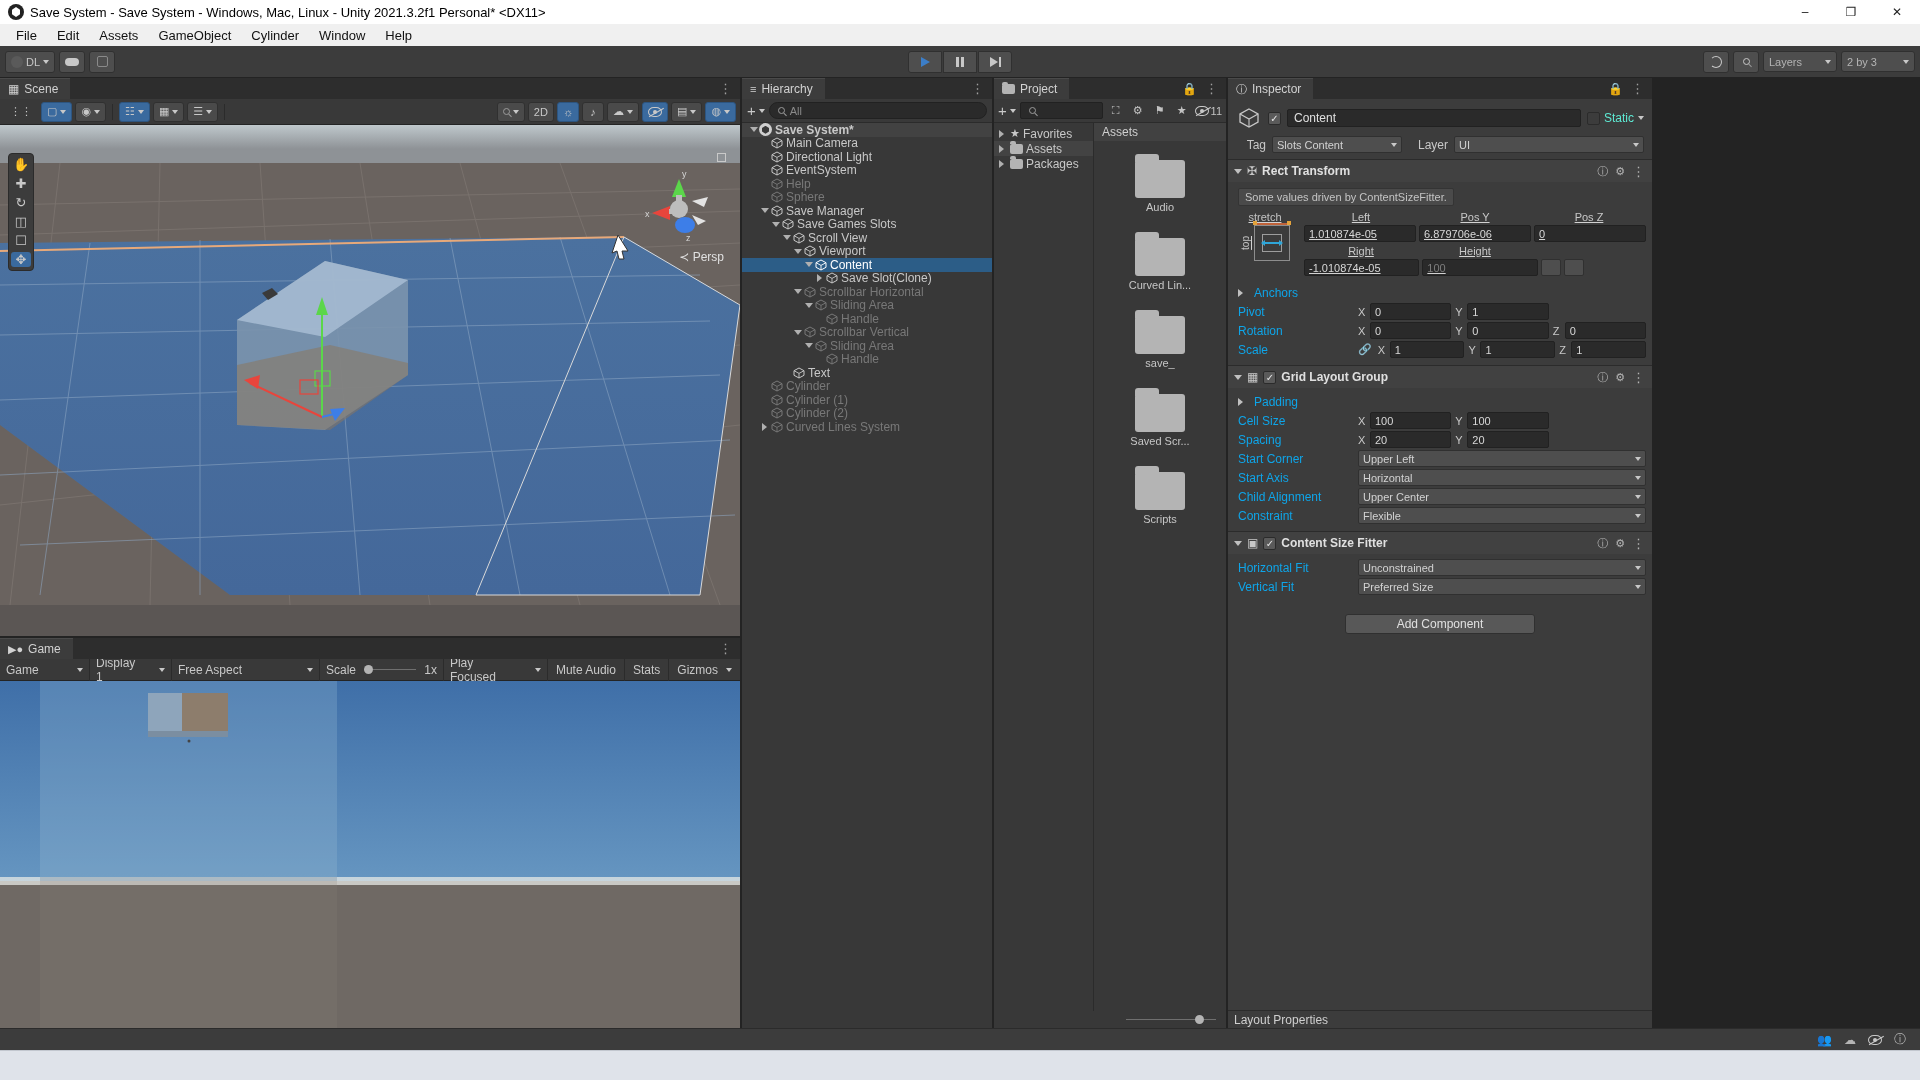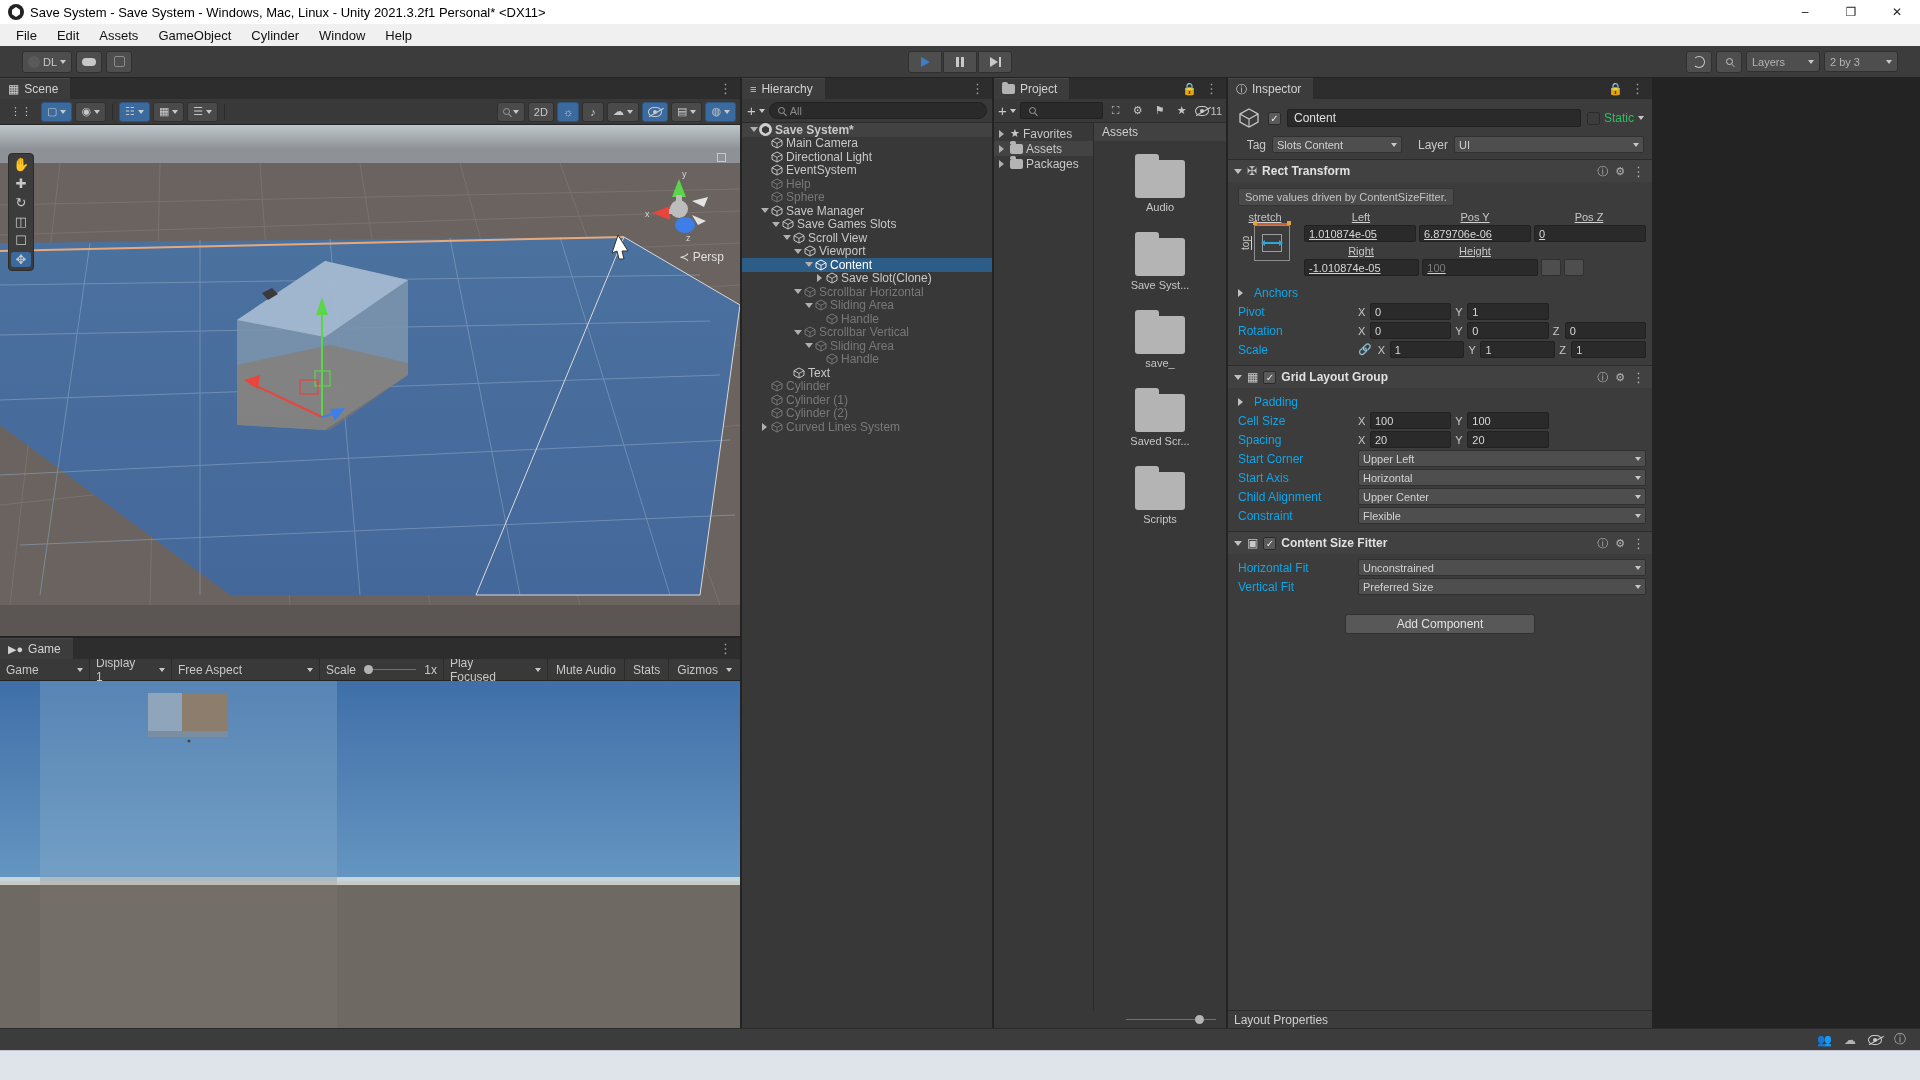--- a/index.html
+++ b/index.html
@@ -32,21 +32,21 @@
           font-size:12px; color:#222; }
 
   
   .menubar { height:22px; background:#f0f0f0; color:#111; display:flex; align-items:center;
              padding-left:6px; font-size:13px; flex:0 0 22px; }
   .menubar .mi { padding:2px 10px; }
 
   
   .utoolbar {
     height:32px; background:#3c3c3c; border-bottom:1px solid #232323;
-    display:flex; align-items:center; padding:0 22px; gap:4px; flex:0 0 32px;
+    display:flex; align-items:center; padding:0 5px; gap:4px; flex:0 0 32px;
     position:relative;
   }
   .tbtn {
     height:22px; min-width:26px; background:#4e4e4e; border:1px solid #303030; border-radius:3px;
     display:flex; align-items:center; justify-content:center; gap:3px; color:#c8c8c8;
     font-size:11px; padding:0 5px;
   }
   .caret { width:0;height:0;border-left:3.5px solid transparent;border-right:3.5px solid transparent;border-top:4px solid #c8c8c8; }
   .center-play { position:absolute; left:50%; transform:translateX(-50%); display:flex; gap:1px; }
   .pbtn { width:34px;height:22px;background:#4e4e4e;border:1px solid #303030;
@@ -153,21 +153,21 @@
 
   
   .inspector{width:424px;flex:0 0 424px;}
   .insp-body{flex:1 1 auto;overflow:hidden;background:#3c3c3c;}
   .insp-head{display:flex;align-items:center;gap:6px;padding:6px 8px 4px 8px;background:#3c3c3c;}
   .gobox{width:26px;height:26px;display:flex;align-items:center;justify-content:center;flex:0 0 26px;}
   .chk{width:13px;height:13px;border:1px solid #2b2b2b;background:#5a5a5a;border-radius:2px;
        display:flex;align-items:center;justify-content:center;color:#e6e6e6;font-size:10px;flex:0 0 13px;}
   .nameinput{flex:1 1 auto;height:18px;background:#2a2a2a;border:1px solid #212121;border-radius:2px;
              padding:0 6px;display:flex;align-items:center;font-size:12px;color:#e0e0e0;}
-  .statbox{display:flex;align-items:center;gap:4px;font-size:12px;color:#22c55e;}
+  .statbox{display:flex;align-items:center;gap:4px;font-size:12px;color:#5eead4;}
   .insp-row2{display:flex;align-items:center;gap:6px;padding:1px 8px 6px 8px;font-size:12px;color:#c8c8c8;}
   .lbl-sm{color:#c8c8c8;font-size:12px;}
   .dd{height:17px;background:#4e4e4e;border:1px solid #303030;border-radius:2px;display:flex;align-items:center;
       justify-content:space-between;padding:0 4px;font-size:11px;color:#d2d2d2;}
   .comp{border-top:1px solid #2b2b2b;background:#3c3c3c;}
   .comp-hdr{height:22px;display:flex;align-items:center;gap:5px;padding:0 6px;background:#414141;font-size:12px;color:#e0e0e0;}
   .fold{width:0;height:0;border-left:4px solid transparent;border-right:4px solid transparent;border-top:5px solid #c0c0c0;flex:0 0 8px;}
   .fold.closed{border:none;border-top:4px solid transparent;border-bottom:4px solid transparent;border-left:5px solid #c0c0c0;}
   .chdr-icons{margin-left:auto;display:flex;align-items:center;gap:7px;color:#b4b4b4;font-size:11px;}
   .comp-body{padding:4px 6px 6px 6px;}
@@ -875,21 +875,21 @@
           </div>
         <div class="p-right">
           <div class="p-hdr">Assets</div>
           <div class="p-grid" id="project-grid">
               <div class="p-item">
                 <div class="folder"></div>
                 <div class="lbl">Audio</div>
               </div>
               <div class="p-item">
                 <div class="folder"></div>
-                <div class="lbl">Save Syst...</div>
+                <div class="lbl">Curved Lin...</div>
               </div>
               <div class="p-item">
                 <div class="folder"></div>
                 <div class="lbl">save_</div>
               </div>
               <div class="p-item">
                 <div class="folder"></div>
                 <div class="lbl">Saved Scr...</div>
               </div>
               <div class="p-item">

